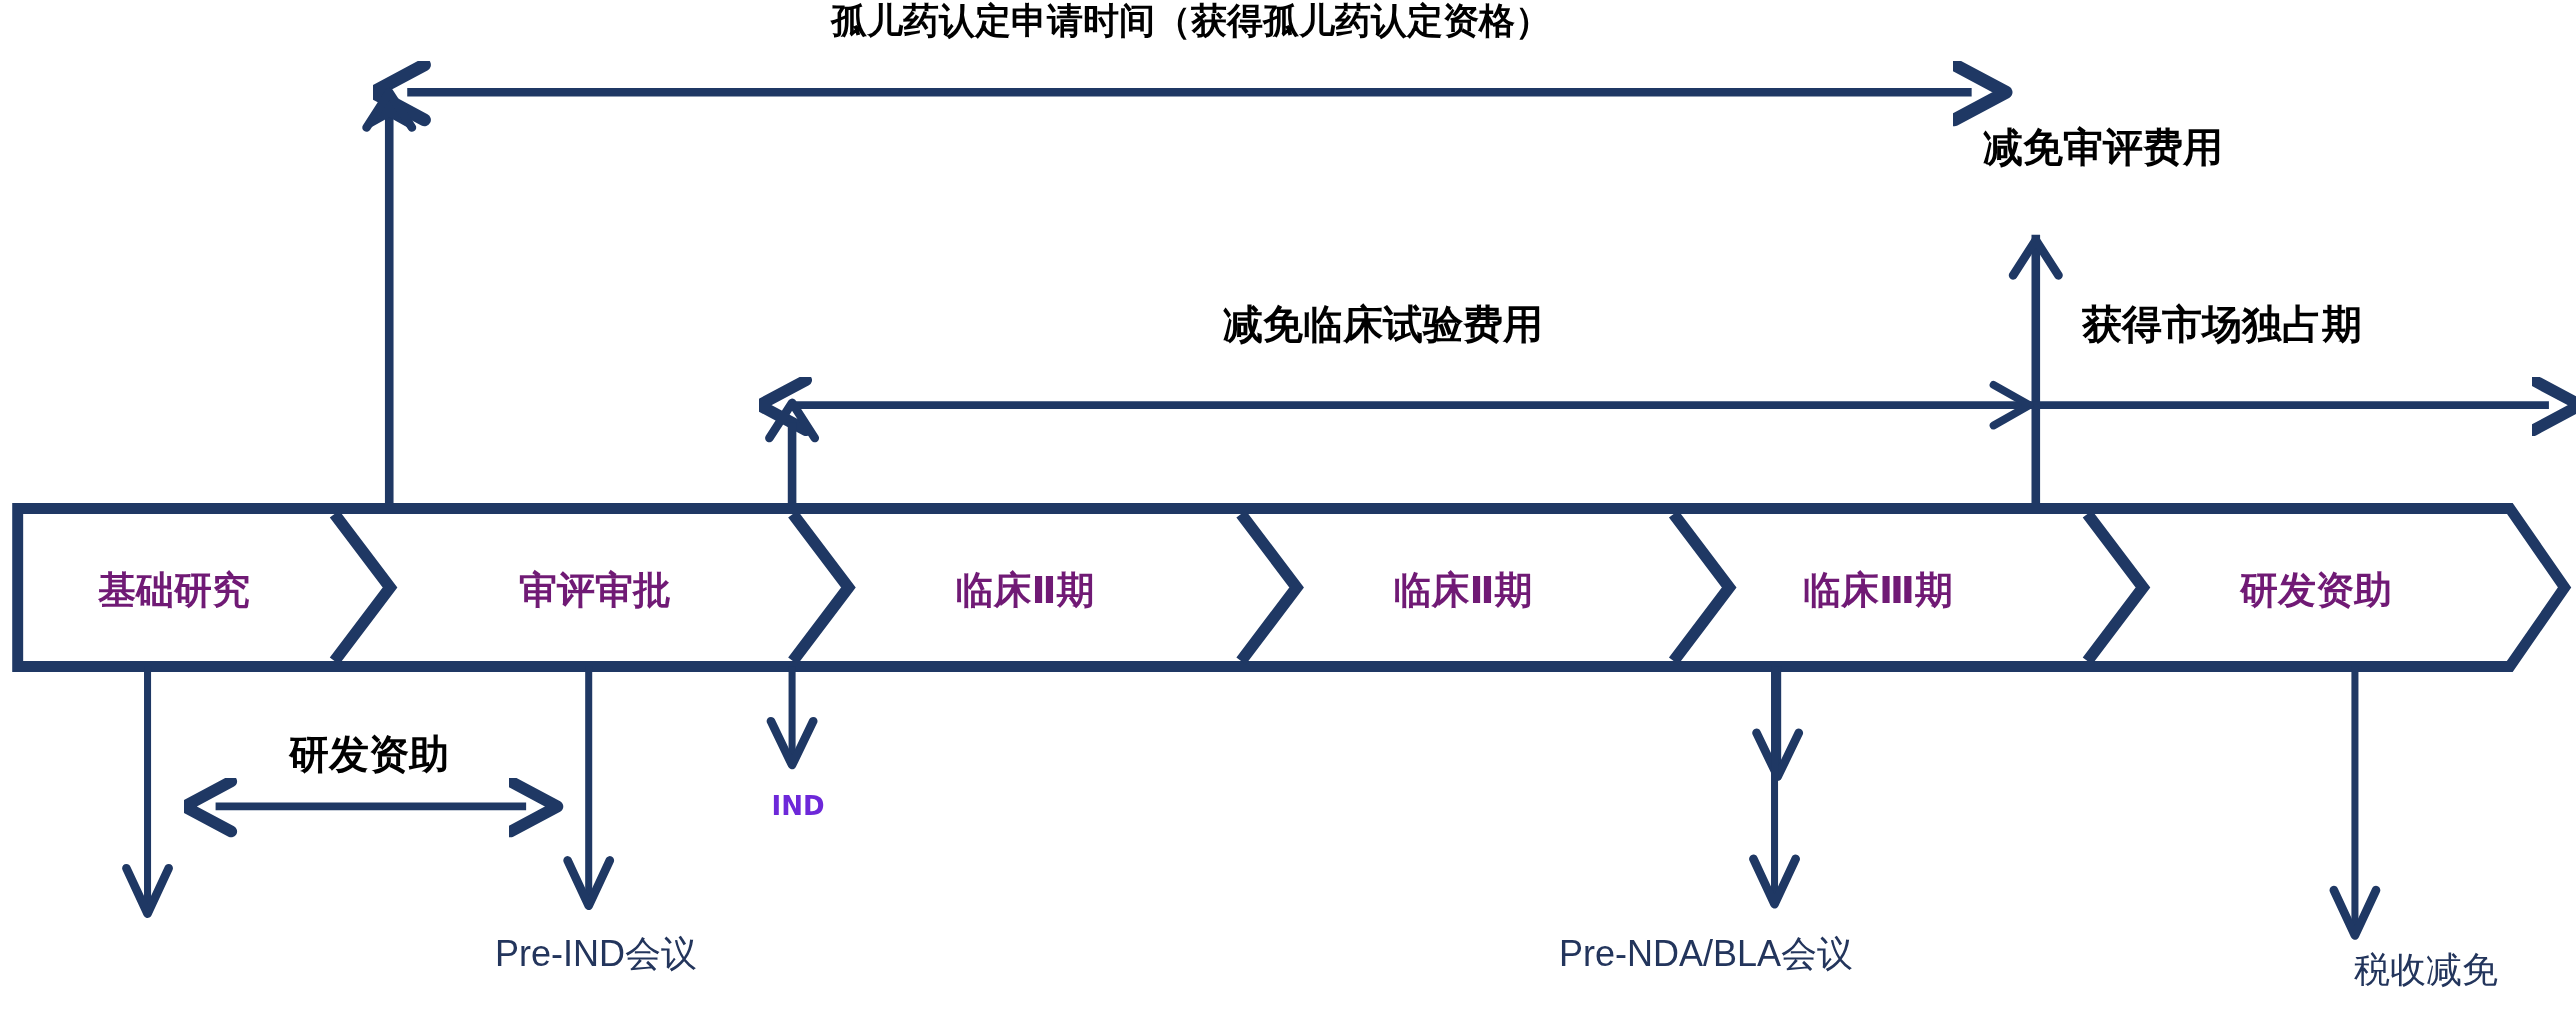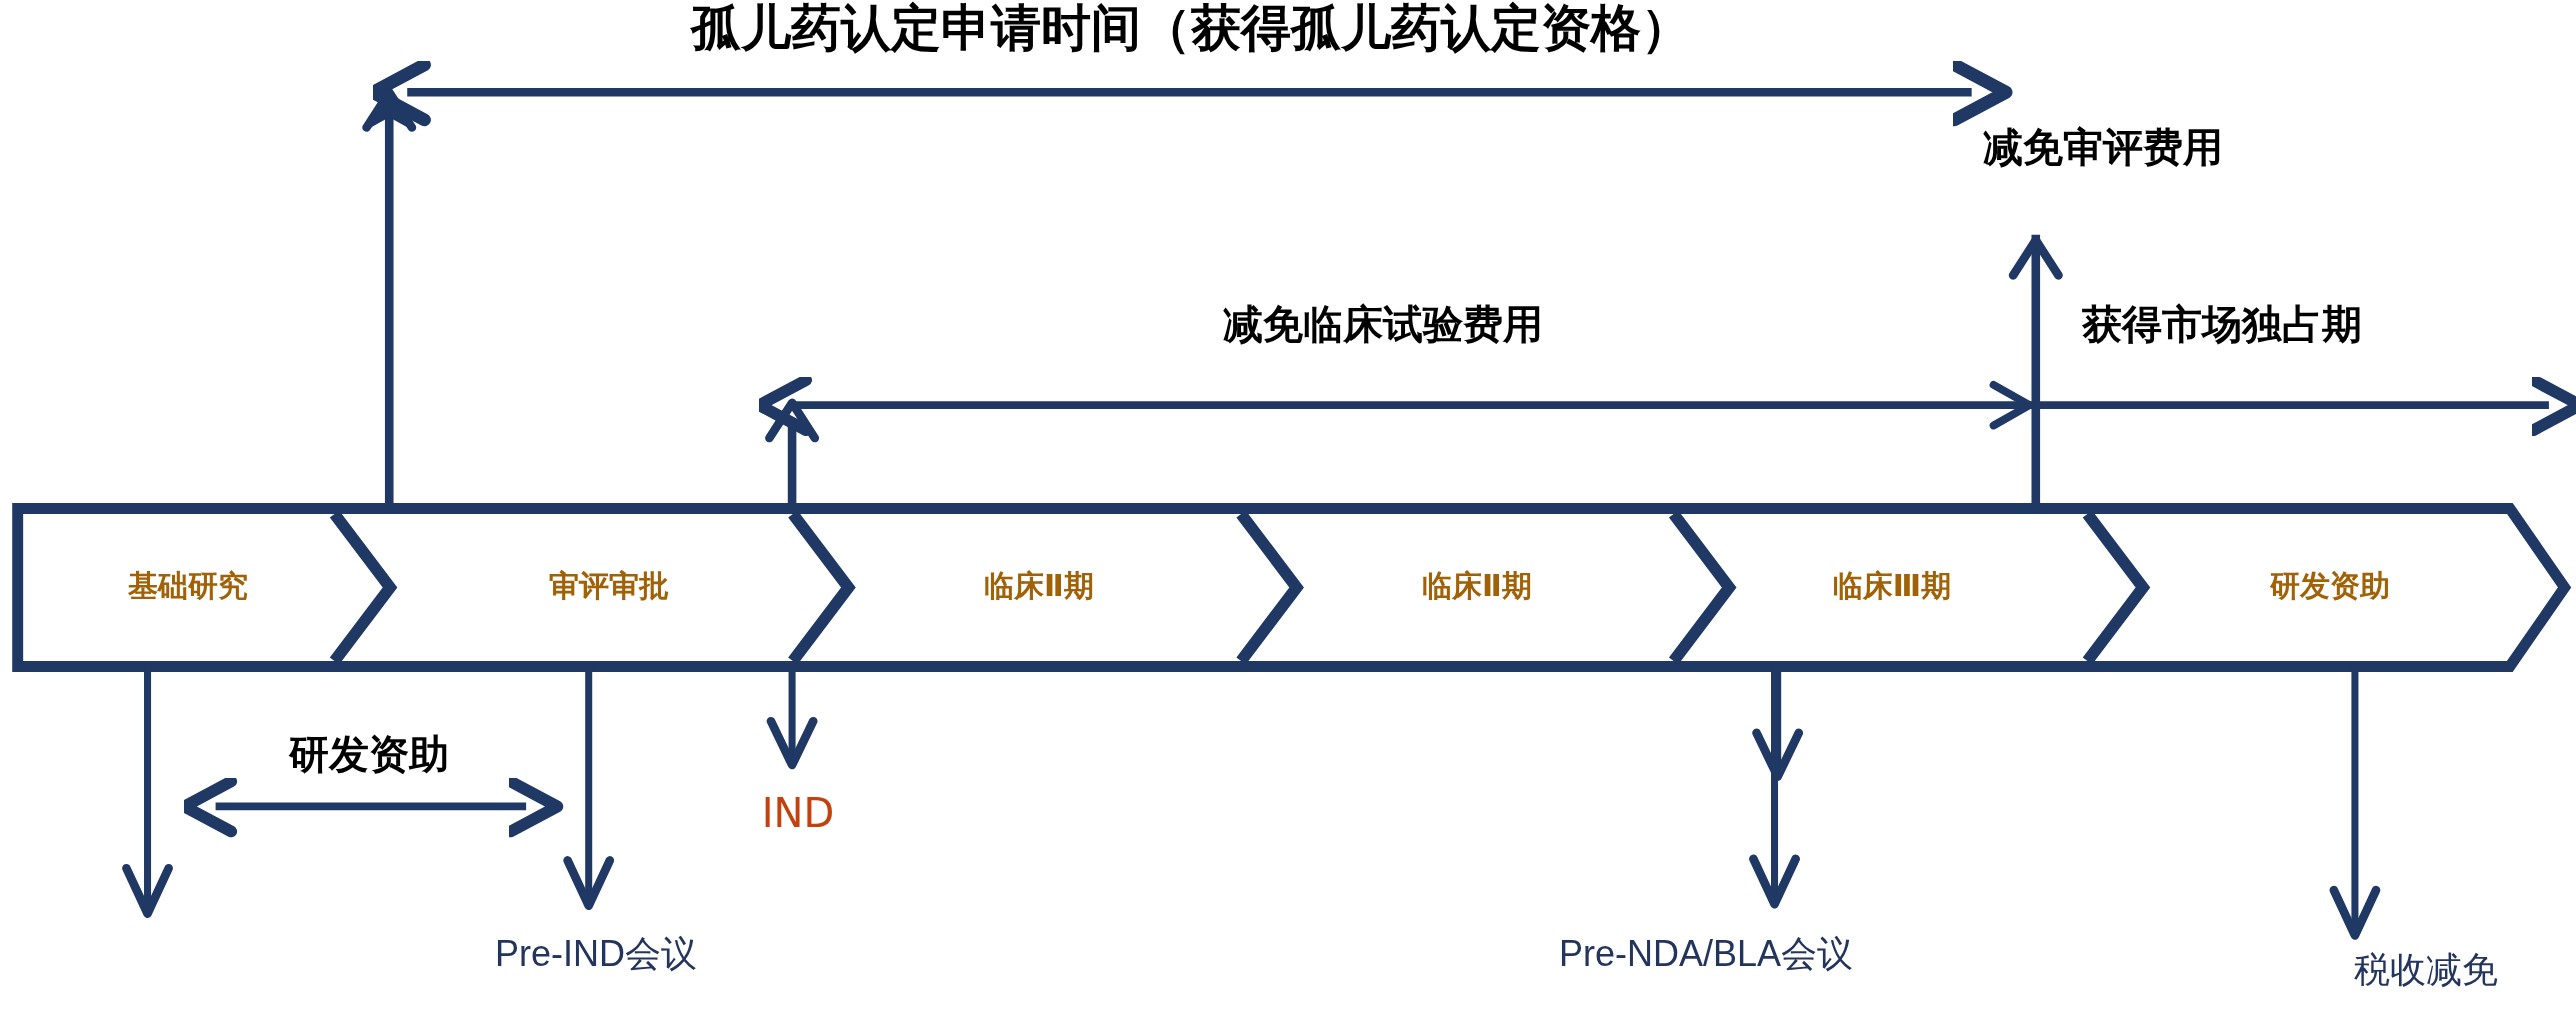--- a/index.html
+++ b/index.html
@@ -1,23 +1,23 @@
 <!DOCTYPE html>
 <html style="font-size:12.5px"><head>
 <meta charset="utf-8">
 <style>
   html,body{margin:0;padding:0;background:#ffffff;}
   body{font-family:"Liberation Sans","DejaVu Sans",sans-serif;}
   #stage{position:relative;width:2576px;height:1020px;background:#ffffff;overflow:hidden;}
   #stage svg{position:absolute;left:0;top:0;width:2576px;height:1020px;}
   .lbl{position:absolute;white-space:nowrap;line-height:1;}
-  .stage-lbl{font-family:"DejaVu Sans","Liberation Sans",sans-serif;font-weight:700;color:#a16207;font-size:30px;margin-left:14px;}
+  .stage-lbl{font-family:"DejaVu Sans","Liberation Sans",sans-serif;font-weight:700;color:#701a75;font-size:38px;}
   .anno-black{font-family:"DejaVu Sans","Liberation Sans",sans-serif;font-weight:700;color:#000000;font-size:40px;}
   .anno-navy{font-family:"Liberation Sans","DejaVu Sans",sans-serif;font-weight:400;color:#23355c;font-size:36px;}
-  .ind-lbl{font-family:"DejaVu Sans","Liberation Sans",sans-serif;font-weight:400;color:#c2410c;font-size:40px;}
+  .ind-lbl{font-family:"DejaVu Sans","Liberation Sans",sans-serif;font-weight:700;color:#6d28d9;font-size:26px;}
   .ctr{transform:translateX(-50%);}
 </style>
 </head>
 <body>
 
 <div id="stage">
 
   <svg viewBox="0 0 3292 1304">
     <defs>
       <marker id="ah-r" markerWidth="10" markerHeight="10" refX="2.2" refY="3.6" orient="auto" markerUnits="strokeWidth">
@@ -105,21 +105,21 @@
       <line x1="2268" y1="852" x2="2268" y2="1148" stroke="#1f3864" stroke-width="9"></line>
       <path d="M2241,1098 L2268,1156 L2295,1098" fill="none" stroke="#1f3864" stroke-width="11" stroke-linecap="round" stroke-linejoin="round"></path>
     </g>
 
     <g>
       <line x1="3010" y1="852" x2="3010" y2="1188" stroke="#1f3864" stroke-width="9"></line>
       <path d="M2983,1138 L3010,1196 L3037,1138" fill="none" stroke="#1f3864" stroke-width="11" stroke-linecap="round" stroke-linejoin="round"></path>
     </g>
   </svg>
 
-  <div class="lbl anno-black ctr" style="left:1191px;top:3.1px;font-size:50px;">孤儿药认定申请时间（获得孤儿药认定资格）</div>
+  <div class="lbl anno-black ctr" style="left:1191px;top:3.1px;font-size:36px;">孤儿药认定申请时间（获得孤儿药认定资格）</div>
 
   <div class="lbl anno-black ctr" style="left:2103px;top:127px;">减免审评费用</div>
 
   <div class="lbl anno-black ctr" style="left:1383px;top:304px;">减免临床试验费用</div>
 
   <div class="lbl anno-black ctr" style="left:2222px;top:304px;">获得市场独占期</div>
 
   <div class="lbl stage-lbl ctr" style="left:174px;top:571px;">基础研究</div>
   <div class="lbl stage-lbl ctr" style="left:595px;top:571px;">审评审批</div>
   <div class="lbl stage-lbl ctr" style="left:1025px;top:571px;">临床Ⅱ期</div>

